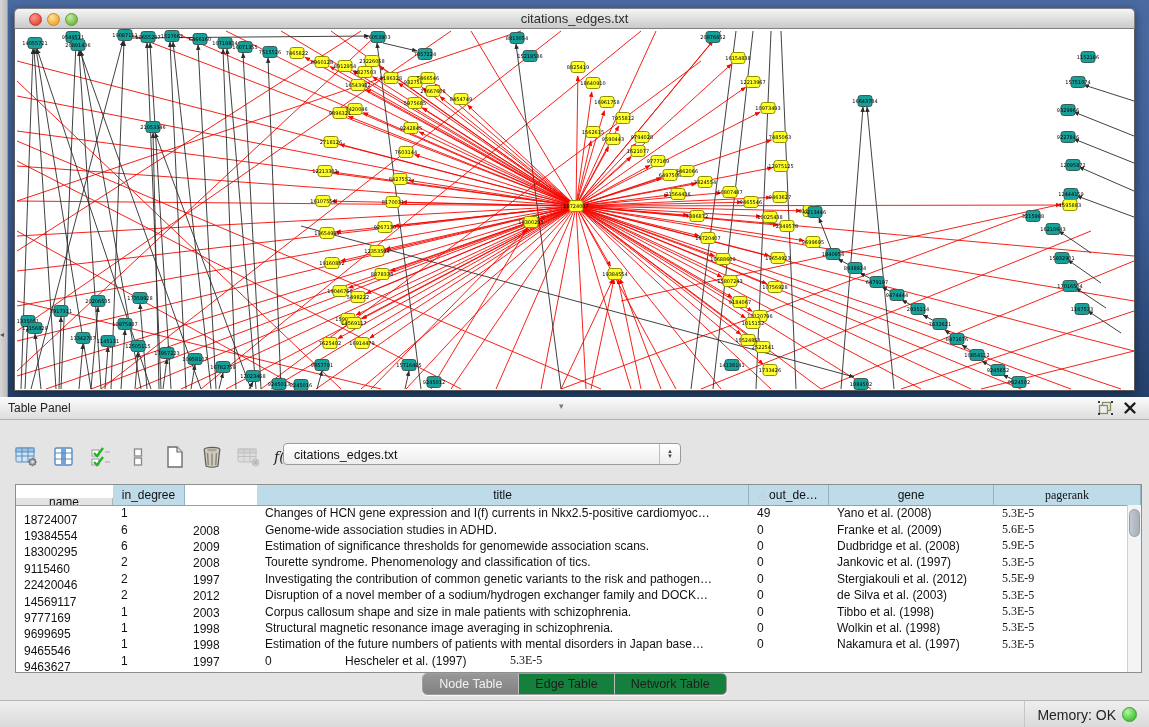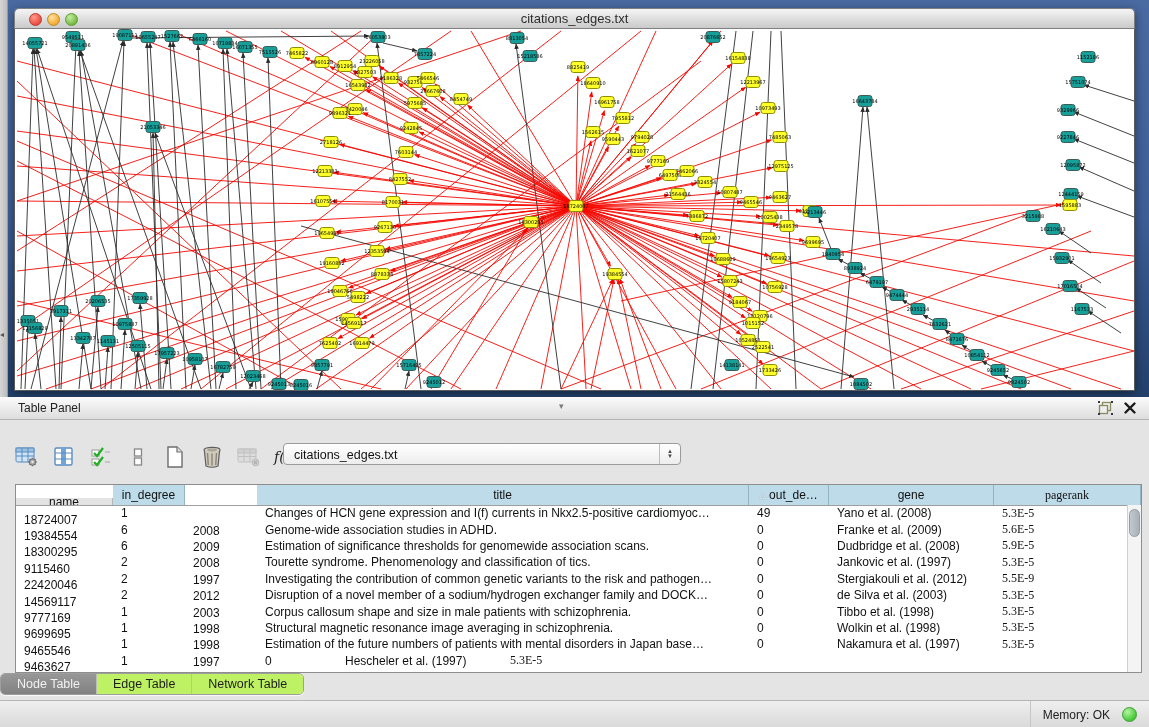--- a/index.html
+++ b/index.html
@@ -20,21 +20,21 @@
   .tl{position:absolute;top:4px;width:11px;height:11px;border-radius:50%;}
   .tl.red{left:14px;background:radial-gradient(circle at 35% 30%,#ff9a8d,#e84d3f 70%);border:1px solid #b93a30;}
   .tl.yellow{left:32px;background:radial-gradient(circle at 35% 30%,#ffe2a0,#f3ab32 70%);border:1px solid #c08a24;}
   .tl.green{left:50px;background:radial-gradient(circle at 35% 30%,#c5eda0,#77bb46 70%);border:1px solid #5d9c33;}
   .net-canvas{position:relative;height:361px;background:#ffffff;border:1px solid #5a5a5a;border-top:none;overflow:hidden;}
   .net-canvas svg{position:absolute;left:0;top:0;}
 
   
   .table-panel{position:absolute;left:0;top:397px;width:1149px;height:303px;background:#e4e4e4;}
   .tp-header{position:relative;height:22px;background:linear-gradient(#fbfbfb,#dddddd);
-             border-bottom:1px solid #b2b2b2;font-size:12px;color:#222;line-height:22px;padding-left:18px;}
+             border-bottom:1px solid #b2b2b2;font-size:12px;color:#222;line-height:22px;padding-left:8px;}
   .splitter{position:absolute;left:559px;top:-2px;font-size:9px;color:#7a7a7a;cursor:row-resize;}
   .tp-float{position:absolute;right:36px;top:4px;width:15px;height:14px;cursor:pointer;}
   .tp-close{position:absolute;right:12px;top:4px;width:14px;height:14px;cursor:pointer;}
 
   .toolbar{position:absolute;left:14px;top:44px;height:32px;display:flex;align-items:center;gap:11px;}
   .tb-icon{width:26px;height:26px;display:flex;align-items:center;justify-content:center;cursor:pointer;}
   .tb-icon.disabled{opacity:.55;cursor:default;}
   .fx{font-family:"DejaVu Serif",serif;font-style:italic;font-size:14px;color:#222;}
 
   .combo{position:absolute;left:283px;top:46px;width:398px;height:22px;background:linear-gradient(#ffffff,#ededed);
@@ -53,32 +53,32 @@
   .sort-glyph{font-size:9px;margin-right:3px;color:#fff;text-shadow:0 0 1px #567;}
   .tbody{position:absolute;left:0;right:13px;top:20px;bottom:0;overflow:hidden;}
   .trow{display:flex;height:16.4px;align-items:center;cursor:default;}
   .td{box-sizing:border-box;font-size:12px;color:#111;padding-left:8px;overflow:hidden;
       white-space:nowrap;text-overflow:clip;}
   .c0{width:97px;margin-top:13px;}.c1{width:72px;}.c2{width:72px;margin-top:35px;}.c3{width:492px;}.c4{width:80px;}.c5{width:165px;}.c6{flex:1;font-family:Liberation Serif, serif;}
   .vscroll{position:absolute;right:0;top:20px;bottom:0;width:13px;background:#f4f4f4;border-left:1px solid #cfcfcf;}
   .vthumb{position:absolute;left:1px;right:1px;top:4px;height:26px;border-radius:6px;
           background:linear-gradient(90deg,#c2c9d0,#a8b0b8);border:1px solid #939ba3;cursor:pointer;}
 
-  .tabsbar{position:absolute;left:0;top:276px;width:100%;display:flex;}
+  .tabsbar{position:absolute;left:0;top:276px;width:100%;display:flex;justify-content:center;}
   .tabgroup{display:flex;border:1px solid #9e9e9e;border-radius:5px;overflow:hidden;background:#fdfdfd;
             box-shadow:0 1px 1px rgba(255,255,255,.8);}
-  .tab{height:20px;line-height:20px;padding:0 16px;font-size:12.5px;color:#1d1d1d;background:#bef264;
+  .tab{height:20px;line-height:20px;padding:0 16px;font-size:12.5px;color:#1d1d1d;background:#15803d;
        border-right:1px solid #bdbdbd;cursor:pointer;}
   .tab:last-child{border-right:none;}
   .tab.sel{background:linear-gradient(#979797,#828282);color:#f2f2f2;}
 
   .statusbar{position:absolute;left:0;top:700px;width:1149px;height:27px;
              background:linear-gradient(#efefef,#d9d9d9);border-top:1px solid #b5b5b5;}
-  .mem{position:absolute;right:12px;top:0;height:100%;display:flex;align-items:center;gap:12px;
-       font-size:12px;color:#222;padding-left:12px;border-left:1px solid #c6c6c6;}
+  .mem{position:absolute;right:12px;top:0;height:100%;display:flex;align-items:center;gap:6px;
+       font-size:14px;color:#222;padding-left:12px;border-left:1px solid #c6c6c6;}
   .mem-dot{width:13px;height:13px;border-radius:50%;border:1px solid #3f9e35;
            background:radial-gradient(circle at 35% 30%,#b8f5a0,#44c938 70%);}
 </style>
 </head>
 <body>
 
 <div id="app">
 
   <div class="desktop">
     <div class="net-window">

